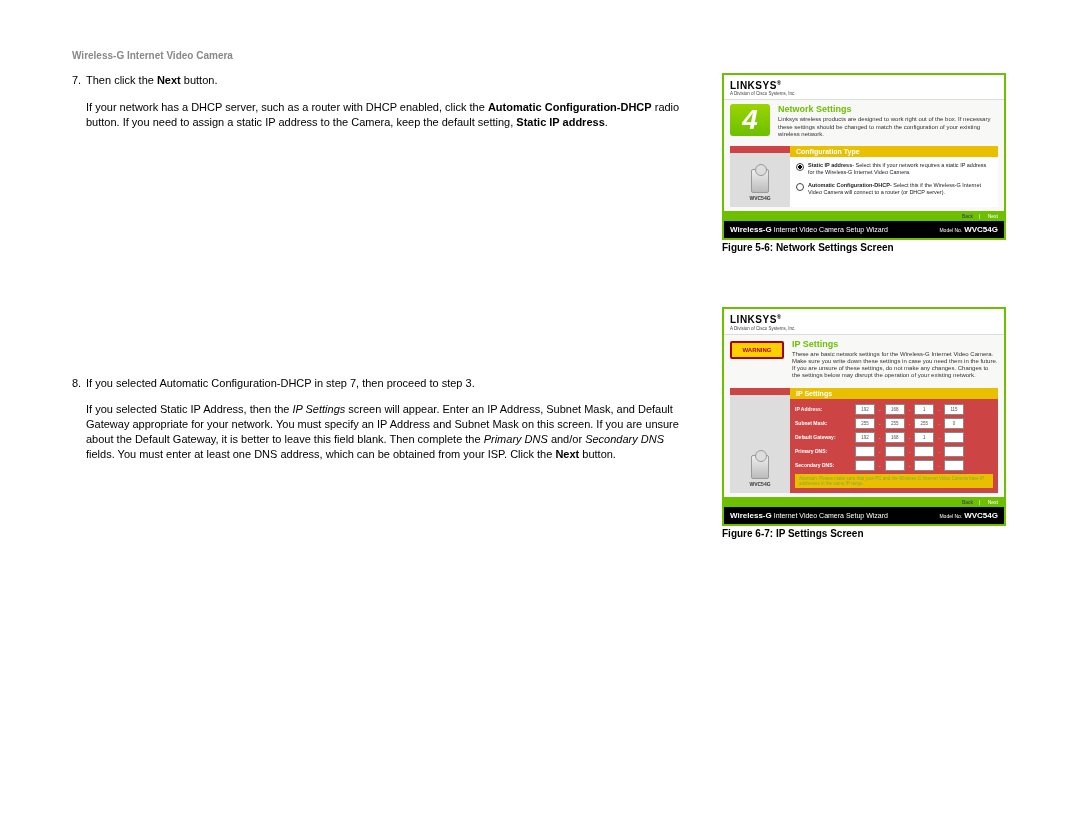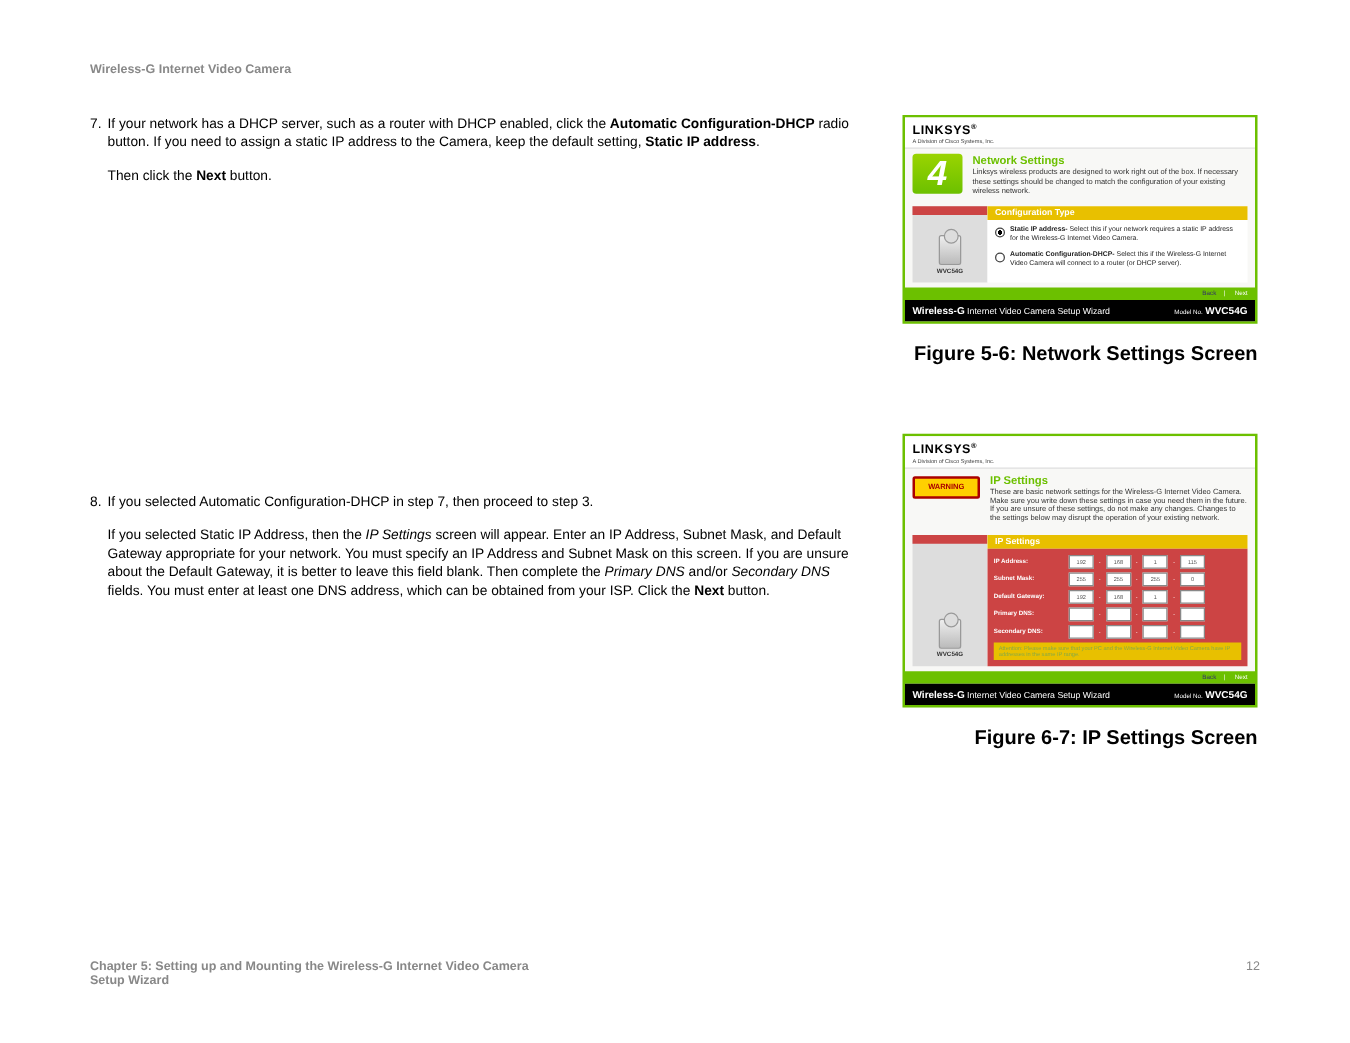--- a/index.html
+++ b/index.html
@@ -17,21 +17,21 @@
     position: relative;
     width: 100%;
     height: 100%;
     padding: 50px 72px 40px 72px;
     box-sizing: border-box;
   }
   .header {
     color: #888;
     font-size: 10px;
     font-weight: bold;
-    margin-bottom: 31px;
+    margin-bottom: 12px;
   }
   .content-row {
     display: flex;
     gap: 30px;
   }
   .text-col {
     flex: 0 0 620px;
     line-height: 1.35;
   }
   .figure-col {
@@ -43,24 +43,24 @@
     margin-bottom: 14px;
   }
   .num {
     flex: 0 0 14px;
   }
   .body { flex: 1; }
   .body p { margin: 0 0 12px 0; }
   .b { font-weight: bold; }
   .it { font-style: italic; }
   .caption {
-    text-align: right;
-    font-weight: bold;
-    font-size: 16px;
-    margin-top: 16px;
+    text-align: left;
+    font-weight: bold;
+    font-size: 10px;
+    margin-top: 2px;
     margin-bottom: 54px;
   }
   
   .fig {
     width: 280px;
     border: 2px solid #6cc000;
     background: #f8f8f6;
     font-size: 6px;
   }
   .fig-head {
@@ -238,24 +238,24 @@
   <div class="header">Wireless-G Internet Video Camera</div>
 
   <div class="content-row">
 
     <div class="text-col">
       <ol>
         <li class="item">
           <div class="num">7.</div>
           <div class="body">
             <p>
-              <span>If your network has a DHCP server, such as a router with DHCP enabled, click the </span><span class="b">Automatic Configuration-DHCP</span><span> radio button. If you need to assign a static IP address to the Camera, keep the default setting, </span><span class="b">Static IP address</span><span>.</span>
+              <span>Then click the </span><span class="b">Next</span><span> button.</span>
             </p>
             <p>
-              <span>Then click the </span><span class="b">Next</span><span> button.</span>
+              <span>If your network has a DHCP server, such as a router with DHCP enabled, click the </span><span class="b">Automatic Configuration-DHCP</span><span> radio button. If you need to assign a static IP address to the Camera, keep the default setting, </span><span class="b">Static IP address</span><span>.</span>
             </p>
           </div>
         </li>
       </ol>
 
       <div style="height:220px"></div>
 
       <ol>
         <li class="item">
           <div class="num">8.</div>
@@ -398,20 +398,13 @@
         <div class="fig-foot">
           <div><span class="wg">Wireless-G</span> <span>Internet Video Camera Setup Wizard</span></div>
           <div><span class="mn">Model No.</span> <span class="model">WVC54G</span></div>
         </div>
       </div>
       <div class="caption">Figure 6-7: IP Settings Screen</div>
 
     </div>
   </div>
 
-  <div class="footer">
-    <div>
-      <div class="chap">Chapter 5: Setting up and Mounting the Wireless-G Internet Video Camera</div>
-      <div class="sw">Setup Wizard</div>
-    </div>
-    <div>12</div>
-  </div>
 </div>
 
 </body></html>

